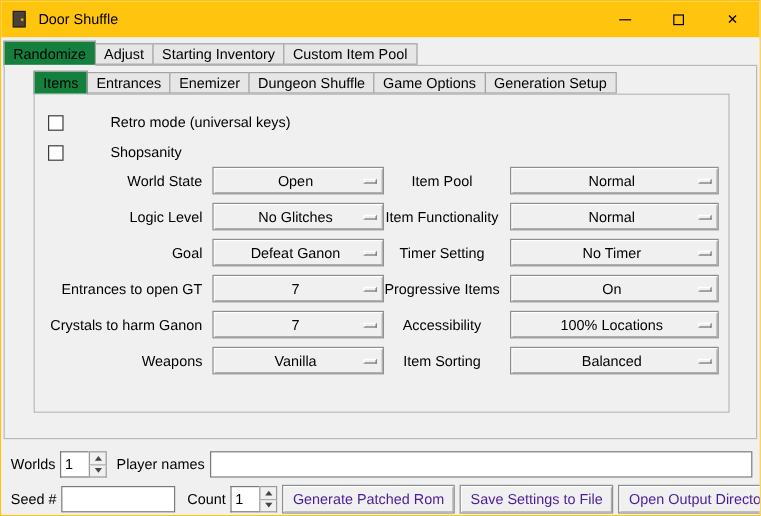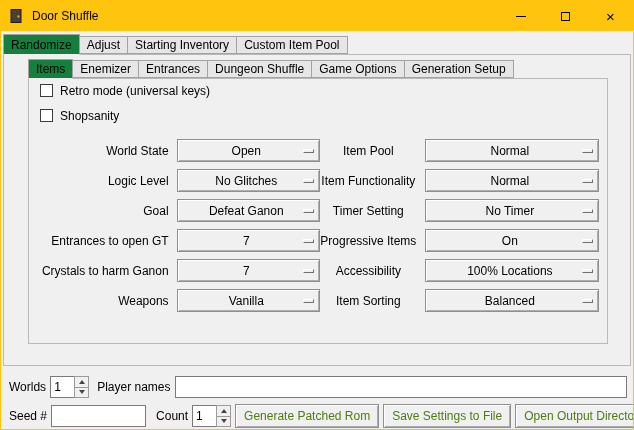--- a/index.html
+++ b/index.html
@@ -36,21 +36,21 @@
   .inner-tabs .tab.selected { height:20px; }
   .tab.selected {
     background:#15803d; border-bottom:1px solid #f0f0f0;
     margin-bottom:-1px; z-index:4;
   }
   .pane { background:#f0f0f0; border:1px solid #b9b9b9; position:relative; z-index:1; }
   .outer-pane { margin:0 2px; height:312px; }
   .inner-pane { margin-left:24px; width:580px; height:266px; padding:5px 8px 0; }
 
   
-  .check-row { display:flex; align-items:flex-start; height:25px; padding-left:3px; }
+  .check-row { display:flex; align-items:flex-end; height:25px; padding-left:3px;gap:32px; }
   .checkbox { width:13px; height:13px; border:1px solid #3c3c3c; background:#fff; margin-right:7px; flex:none; }
   .check-label { white-space:nowrap; }
 
   
   .opt-rows { margin-top:5px; }
   .opt-row { display:flex; align-items:center; height:23px; margin-bottom:7px; }
   .olabel { white-space:nowrap; }
   .olabel.l { width:136px; text-align:right; margin-right:8px; }
   .olabel.r { width:100px; text-align:center; margin-right:8px; }
   .dd {
@@ -77,21 +77,21 @@
   .grow { flex:1; min-width:0; }
   .seed { width:95px; }
   .spin { display:inline-flex; height:22px; flex:none; }
   .spin-field { width:24px; height:22px; border:1px solid #7a7a7a; border-right:none; background:#fff; padding:0 3px; font:inherit; outline:none; }
   .spin-btns { display:flex; flex-direction:column; width:15px; height:22px; }
   .spin-btn { flex:1; display:flex; align-items:center; justify-content:center; background:#f0f0f0; border:1px solid #9b9b9b; }
   .spin-btn + .spin-btn { border-top:none; }
   .tri-up { width:0; height:0; border-left:3px solid transparent; border-right:3px solid transparent; border-bottom:4px solid #444; }
   .tri-down { width:0; height:0; border-left:3px solid transparent; border-right:3px solid transparent; border-top:4px solid #444; }
   .tk-btn {
-    height:24px; padding:0 8px; font:inherit; color:#4d7c0f; white-space:nowrap;
+    height:24px; padding:0 8px; font:inherit; color:#4c1d95; white-space:nowrap;
     background:#f0f0f0; border:1px solid #8f8f8f;
     box-shadow: inset 1px 1px 0 #ffffff, inset -1px -1px 0 #adadad;
     margin-left:4px; cursor:default;
   }
   .spacer { flex:1; }
 </style>
 </head>
 <body>
 
 <div class="window">
@@ -132,24 +132,24 @@
         </div>
     </div>
 
     <div class="pane outer-pane">
 
       <div class="tabs inner-tabs">
         <div class="tab selected">
             <span>Items</span>
           </div>
         <div class="tab">
+            <span>Entrances</span>
+          </div>
+        <div class="tab">
             <span>Enemizer</span>
-          </div>
-        <div class="tab">
-            <span>Entrances</span>
           </div>
         <div class="tab">
             <span>Dungeon Shuffle</span>
           </div>
         <div class="tab">
             <span>Game Options</span>
           </div>
         <div class="tab">
             <span>Generation Setup</span>
           </div>

